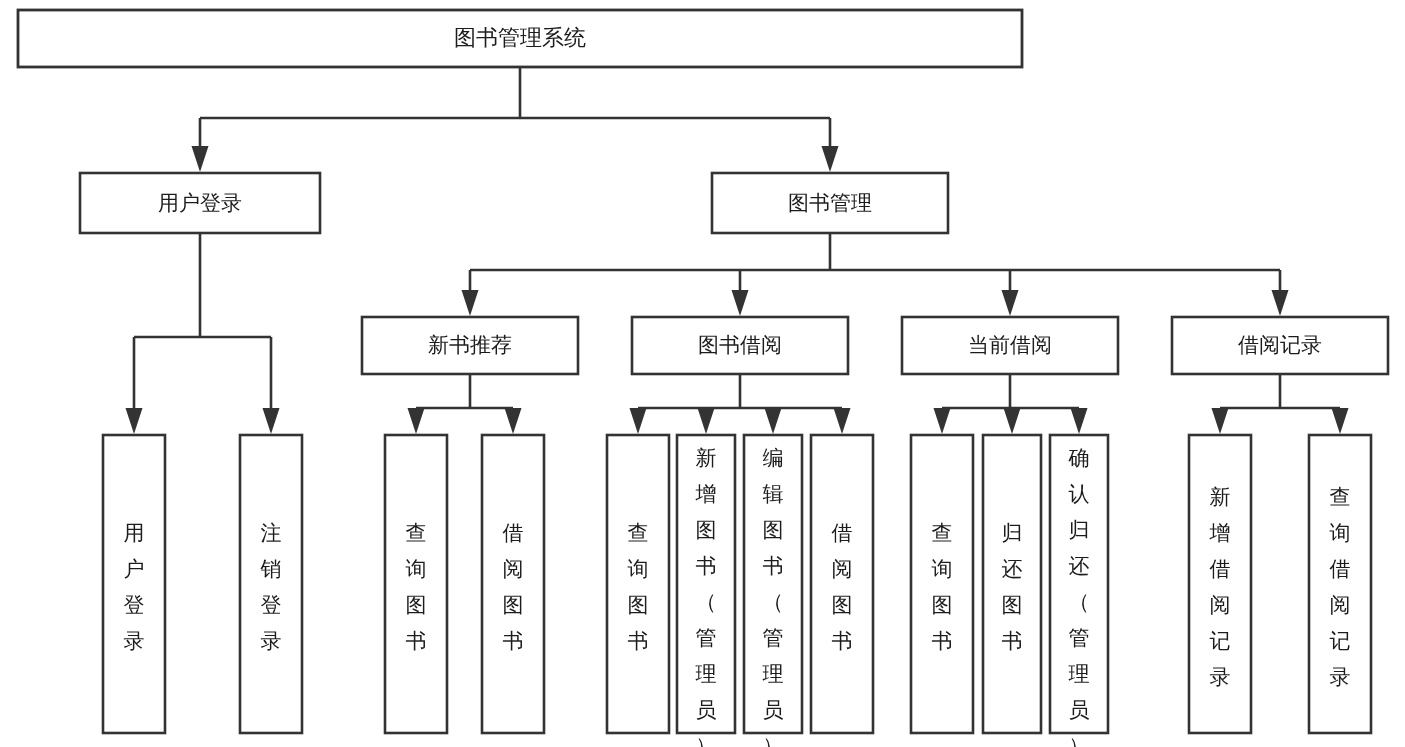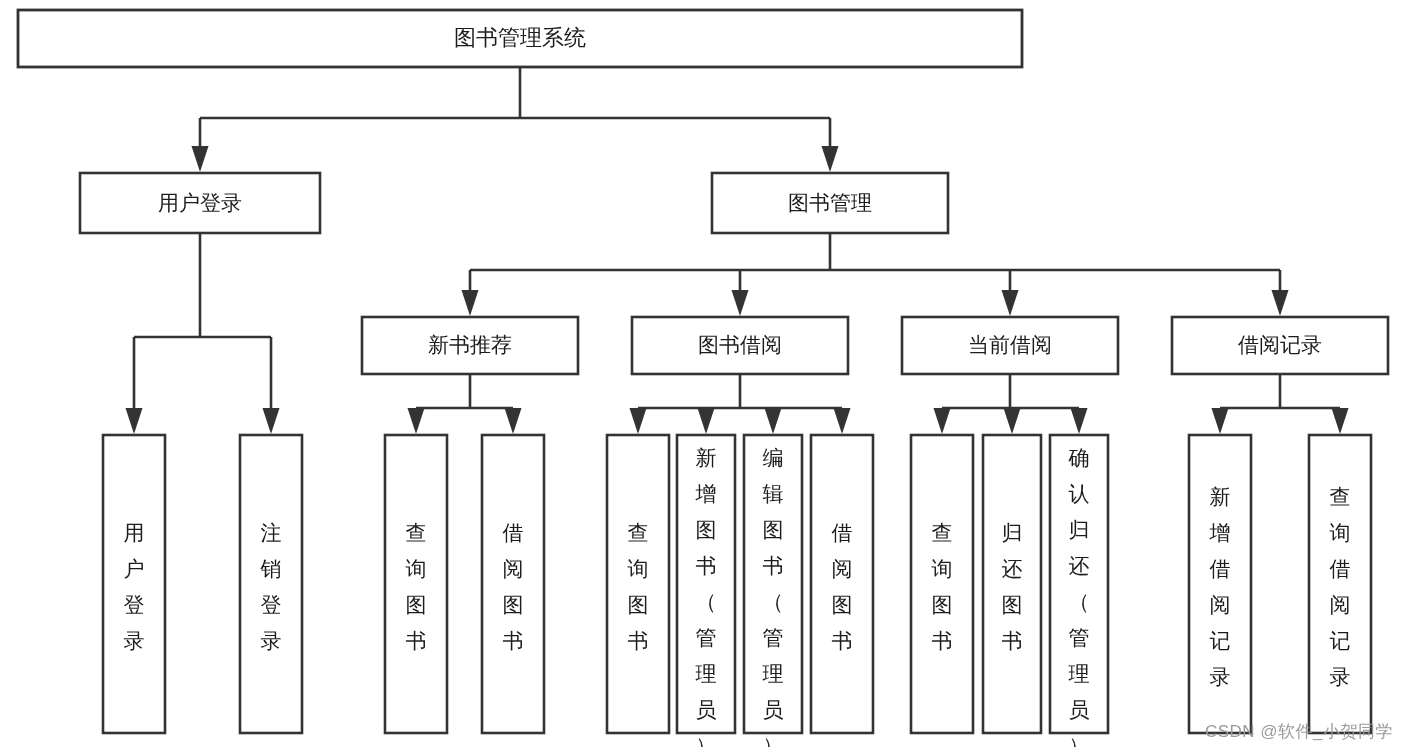--- a/index.html
+++ b/index.html
@@ -197,14 +197,13 @@
         <g>
           <rect class="node-box" x="1189" y="435" width="62" height="298"></rect>
           <text class="vert-label" x="1220" y="504.08"><tspan x="1220" dy="0">新</tspan><tspan x="1220" dy="36">增</tspan><tspan x="1220" dy="36">借</tspan><tspan x="1220" dy="36">阅</tspan><tspan x="1220" dy="36">记</tspan><tspan x="1220" dy="36">录</tspan></text>
         </g>
         <g>
           <rect class="node-box" x="1309" y="435" width="62" height="298"></rect>
           <text class="vert-label" x="1340" y="504.08"><tspan x="1340" dy="0">查</tspan><tspan x="1340" dy="36">询</tspan><tspan x="1340" dy="36">借</tspan><tspan x="1340" dy="36">阅</tspan><tspan x="1340" dy="36">记</tspan><tspan x="1340" dy="36">录</tspan></text>
         </g>
       </g>
   </svg>
-  <div class="watermark">CSDN @软件_小贺同学</div>
 </div>
 
 </body></html>

